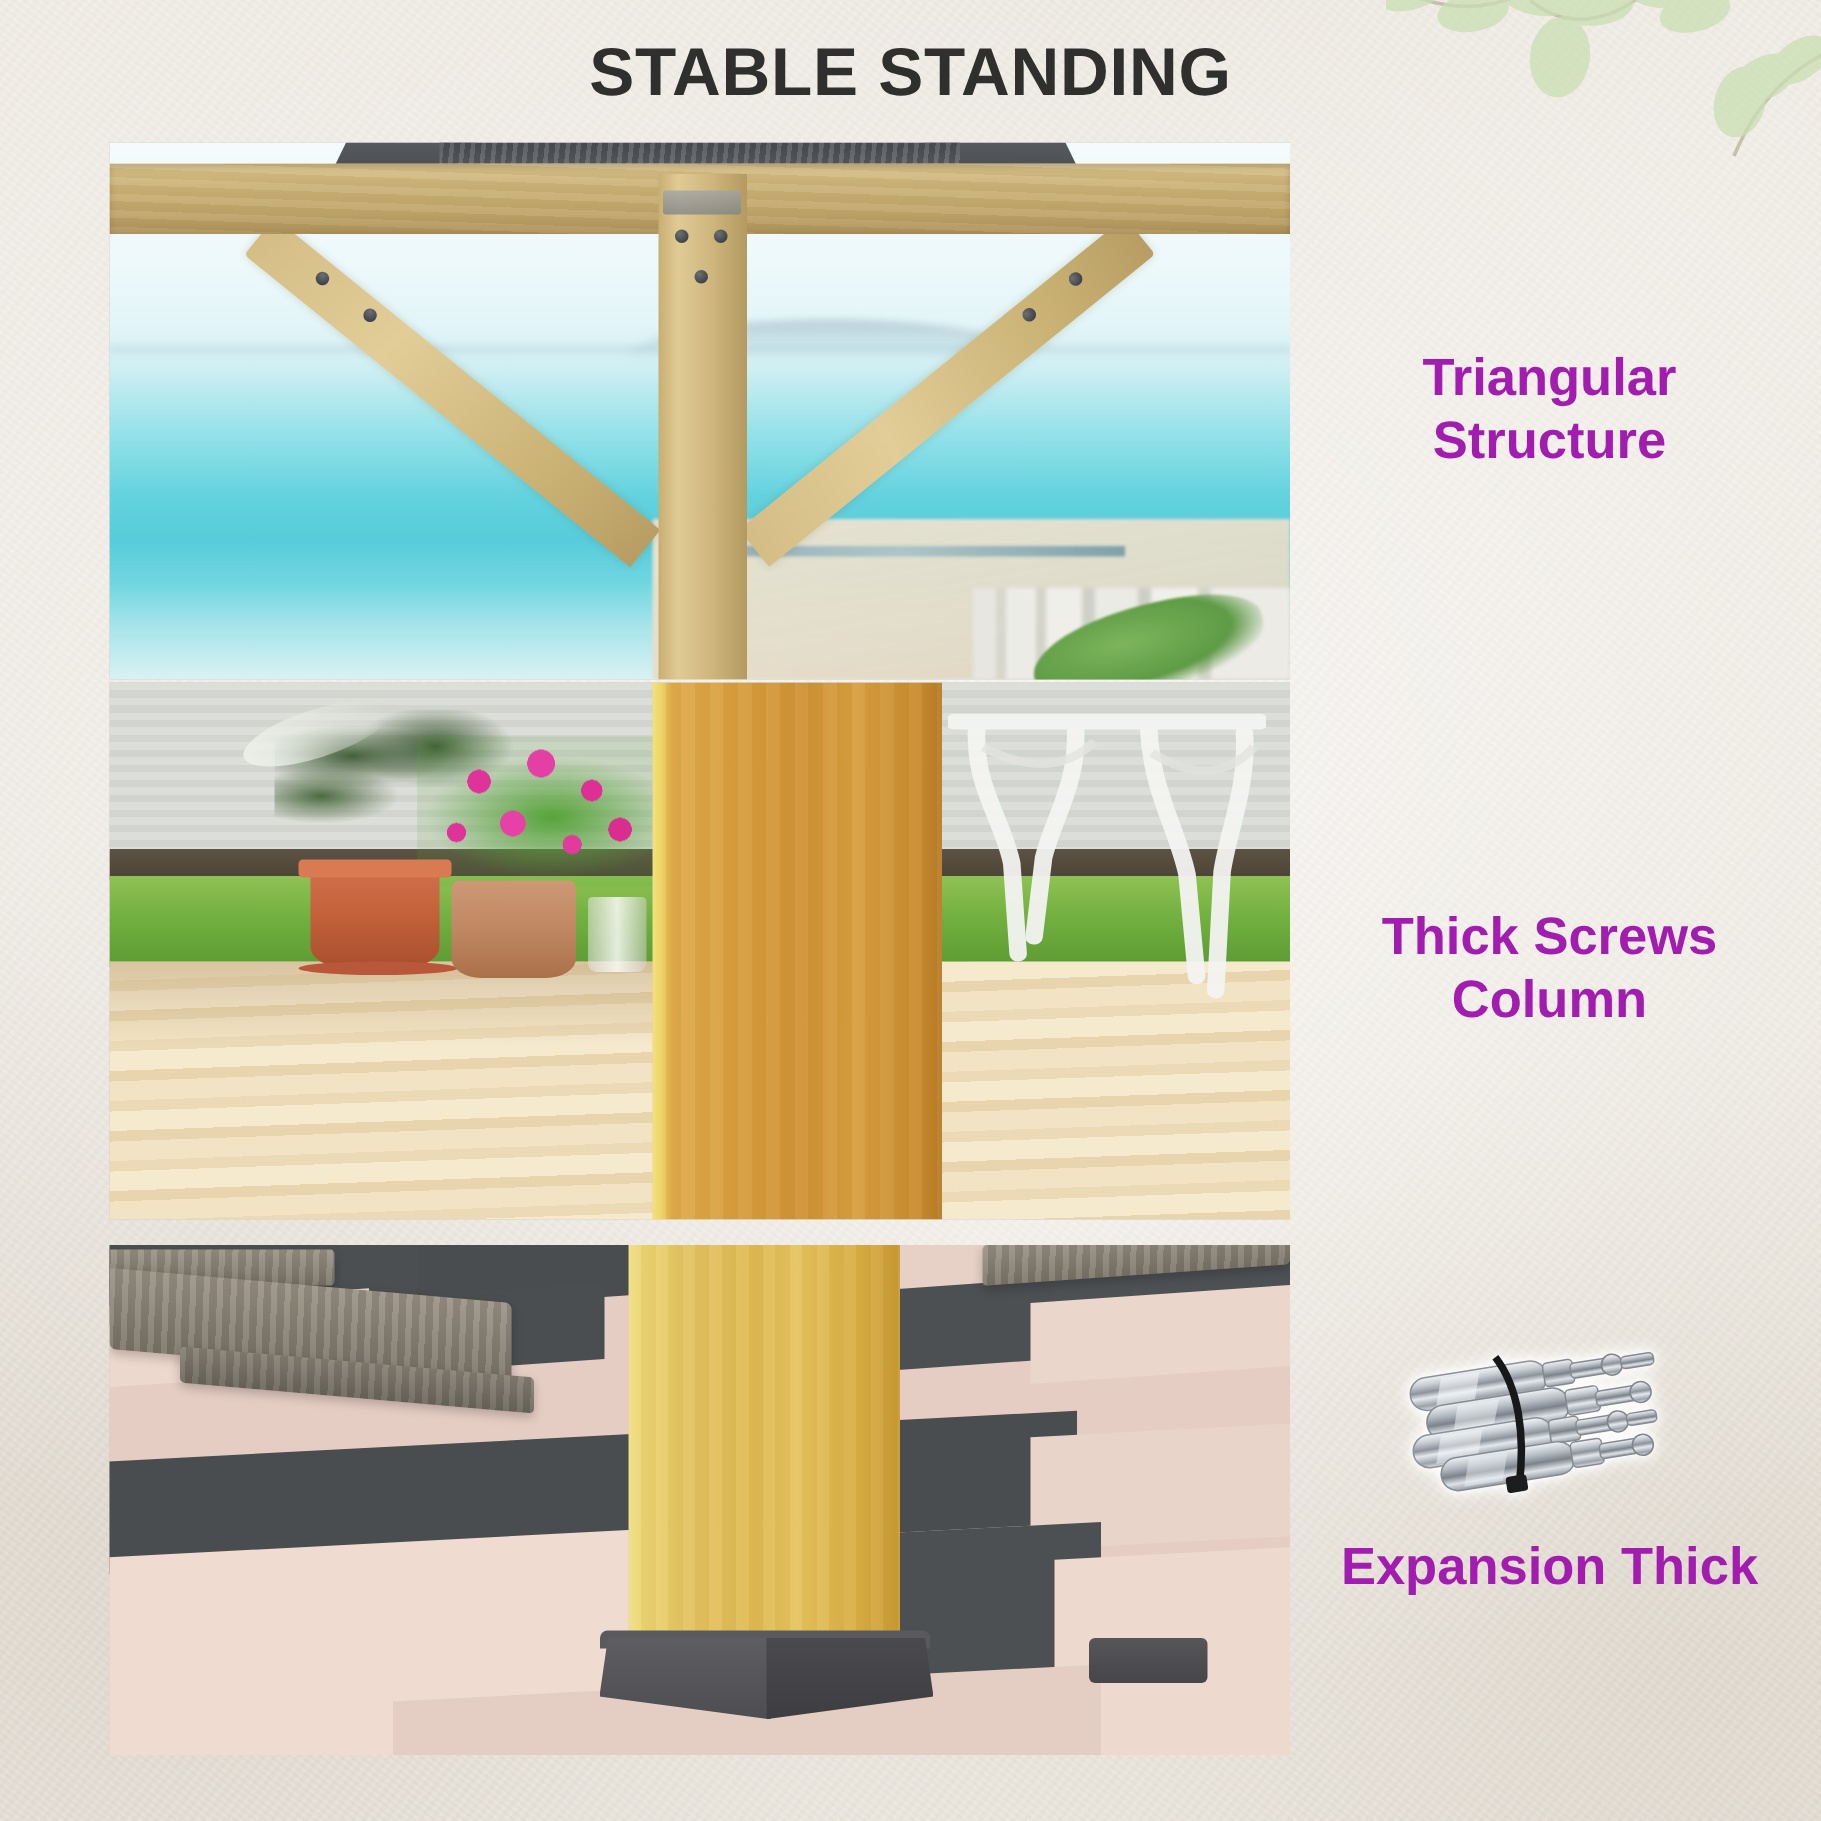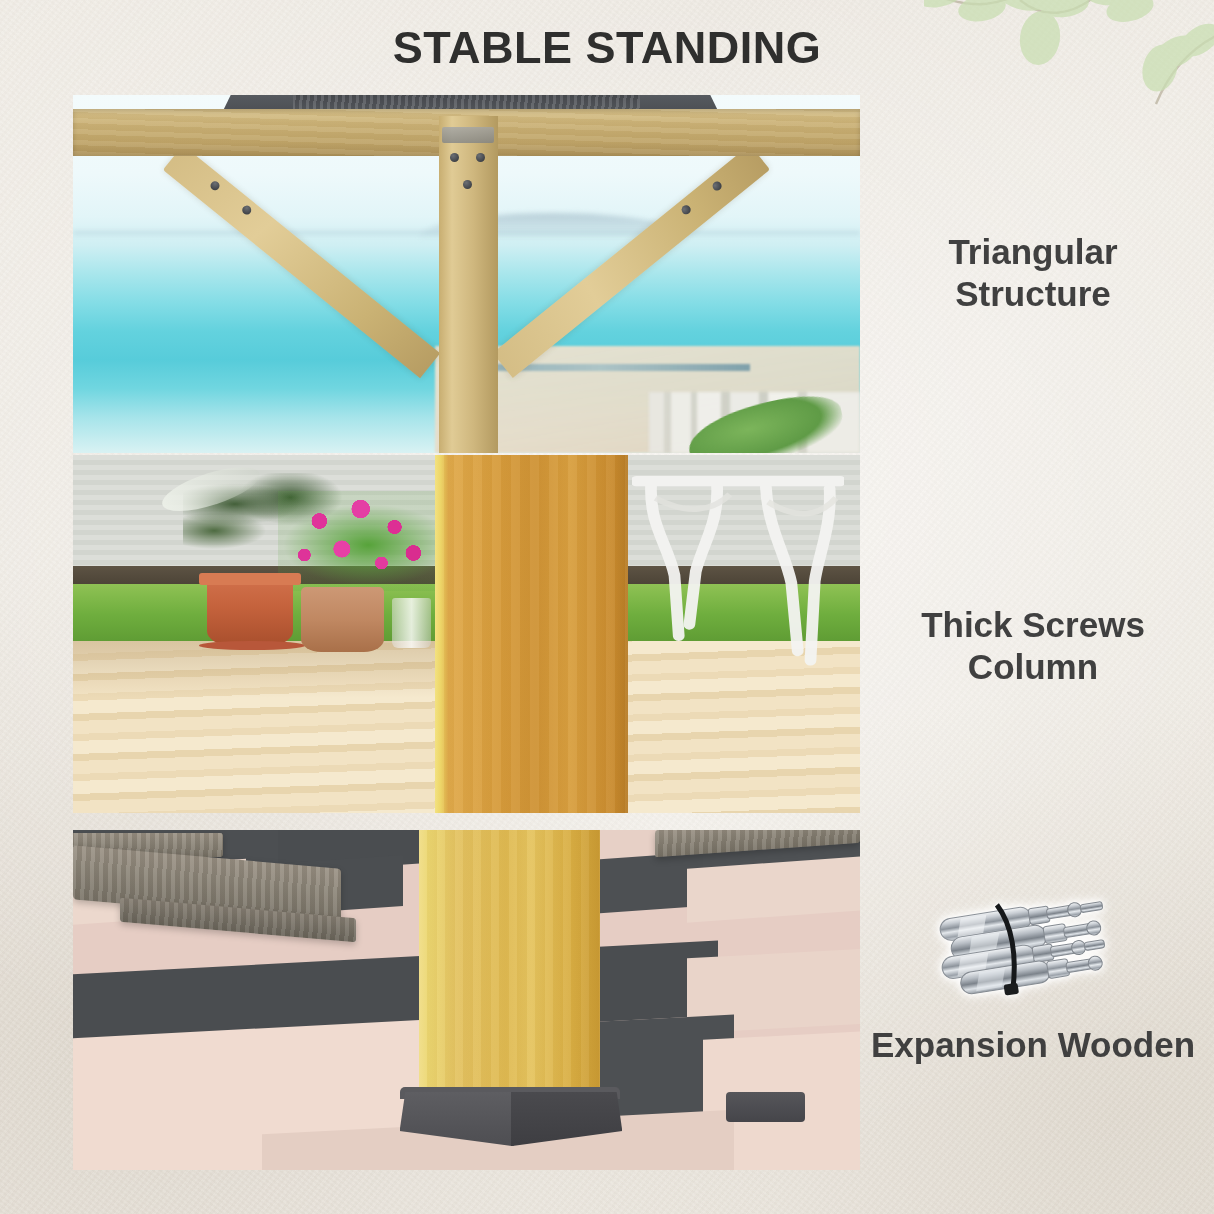--- a/index.html
+++ b/index.html
@@ -285,21 +285,21 @@
     position:absolute; right:7%; bottom:14%; width:10%; height:9%;
     background:linear-gradient(180deg,#56565a,#45454a);
     border-radius:4px;
   }
 
   
   .caption{
     position:absolute; left:868px; width:330px;
     text-align:center;
     font-size:35px; font-weight:bold; line-height:1.2;
-    color:#404040;
+    color:#a21caf;
     z-index:6;
   }
   #caption-1{ top:231px; }
   #caption-2{ top:604px; }
   #caption-3{ top:1024px; }
 
   
   #screws-icon{
     position:absolute; left:930px; top:893px; width:190px; height:110px; z-index:6;
     filter:drop-shadow(0 0 3px #ffffff) drop-shadow(0 0 6px #ffffff);
@@ -495,13 +495,13 @@
 
     <g>
       <path d="M74 8 C86 30, 86 62, 76 96" stroke="#16181a" stroke-width="5" fill="none"></path>
       <rect x="68" y="88" width="14" height="11" rx="2.5" fill="#1b1d1f"></rect>
     </g>
   </g>
 </svg>
 
 <div class="caption" id="caption-1">Triangular Structure</div>
 <div class="caption" id="caption-2">Thick Screws Column</div>
-<div class="caption" id="caption-3">Expansion Wooden</div>
+<div class="caption" id="caption-3">Expansion Thick</div>
 
 </body></html>

